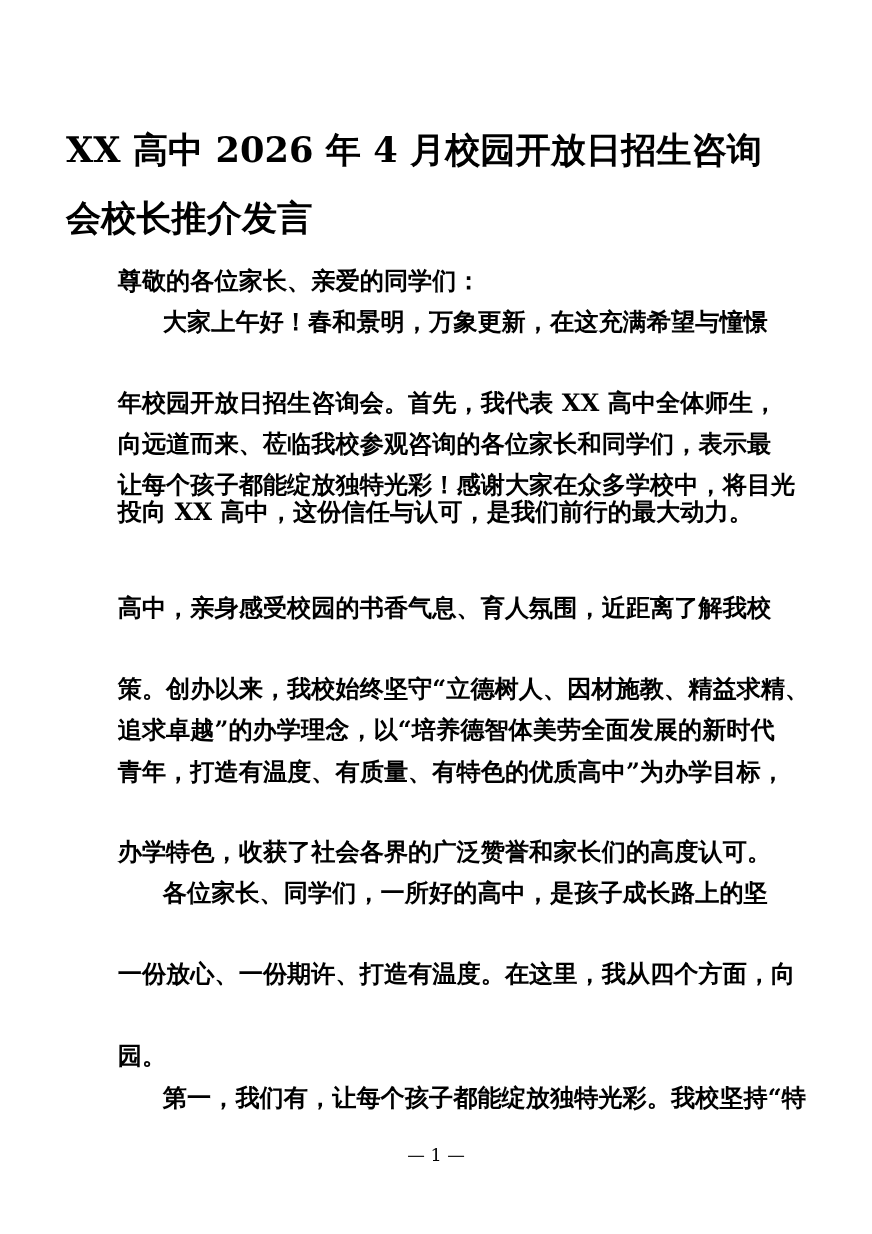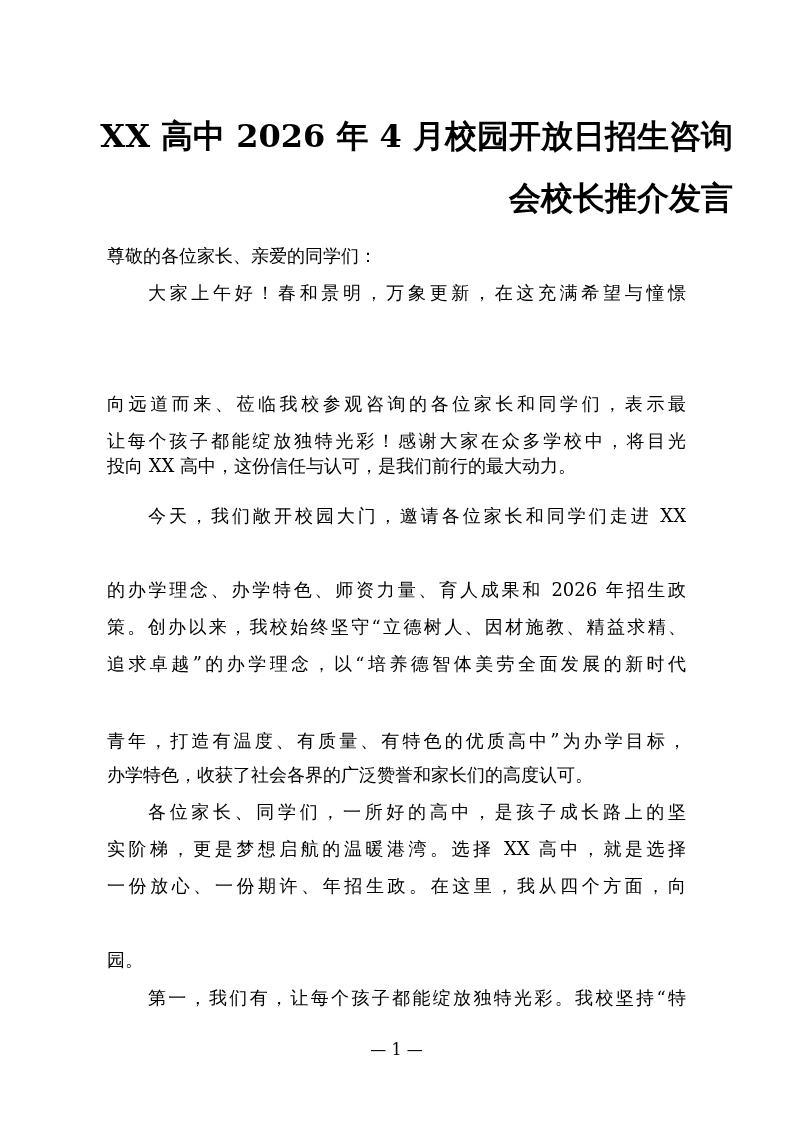--- a/index.html
+++ b/index.html
@@ -1,52 +1,51 @@
 <!DOCTYPE html>
 <html><head>
 <meta charset="utf-8">
 <style>
   html, body { margin: 0; padding: 0; background: #ffffff; }
   body { width: 793px; height: 1122px; position: relative; overflow: hidden; color: #000; }
   .page { position: absolute; left: 0; top: 0; width: 793px; height: 1122px; background: #fff; }
-  .title { position: absolute; left: 60px; width: 673px; text-align: right;
+  .title { position: absolute; left: 60px; width: 673px; text-align: left;
            font-family: "DejaVu Serif", "Liberation Serif", serif; font-weight: bold;
            font-size: 32px; line-height: 42px; letter-spacing: 0px; white-space: nowrap; }
   .t1 { top: 115px; }
   .t2 { top: 157px; margin-top: 20px; }
   .line { position: absolute; left: 107px; width: 579px; height: 30px;
-          font-family: "DejaVu Serif", "Liberation Serif", serif; font-size: 18px;
-          line-height: 30px; white-space: nowrap; text-align: justify; text-align-last: justify; }
+          font-family: "DejaVu Serif", "Liberation Serif", serif; font-size: 22px;
+          line-height: 30px; white-space: nowrap; text-align: justify; text-align-last: justify; font-weight: bold; }
   .line.last { text-align-last: left; }
   .line.indent { left: 148px; width: 538px; }
   .pagenum { position: absolute; left: 0; width: 793px; top: 1040px; text-align: center;
              font-family: "DejaVu Serif", "Liberation Serif", serif; font-size: 16px; line-height: 20px; }
 </style>
 </head>
 <body>
 
 <div class="page">
   <div class="title t1">XX 高中 2026 年 4 月校园开放日招生咨询</div>
   <div class="title t2">会校长推介发言</div>
 
   <div class="line last" style="top:241px">尊敬的各位家长、亲爱的同学们：</div>
 
   <div class="line indent" style="top:278px">大家上午好！春和景明，万象更新，在这充满希望与憧憬</div>
+  <div class="line" style="top:352px">年校园开放日招生咨询会。首先，我代表 XX 高中全体师生，</div>
   <div class="line" style="top:389px">向远道而来、莅临我校参观咨询的各位家长和同学们，表示最</div>
   <div class="line" style="top:426px">让每个孩子都能绽放独特光彩！感谢大家在众多学校中，将目光</div>
   <div class="line last" style="top:451px">投向 XX 高中，这份信任与认可，是我们前行的最大动力。</div>
 
-  <div class="line indent" style="top:501px">今天，我们敞开校园大门，邀请各位家长和同学们走进 XX</div>
-  <div class="line" style="top:575px">的办学理念、办学特色、师资力量、育人成果和 2026 年招生政</div>
+  <div class="line" style="top:538px">高中，亲身感受校园的书香气息、育人氛围，近距离了解我校</div>
   <div class="line" style="top:612px">策。创办以来，我校始终坚守“立德树人、因材施教、精益求精、</div>
   <div class="line" style="top:649px">追求卓越”的办学理念，以“培养德智体美劳全面发展的新时代</div>
-  <div class="line" style="top:726px">青年，打造有温度、有质量、有特色的优质高中”为办学目标，</div>
+  <div class="line" style="top:687px">青年，打造有温度、有质量、有特色的优质高中”为办学目标，</div>
   <div class="line last" style="top:760px">办学特色，收获了社会各界的广泛赞誉和家长们的高度认可。</div>
 
   <div class="line indent" style="top:797px">各位家长、同学们，一所好的高中，是孩子成长路上的坚</div>
-  <div class="line" style="top:834px">实阶梯，更是梦想启航的温暖港湾。选择 XX 高中，就是选择</div>
-  <div class="line" style="top:871px">一份放心、一份期许、年招生政。在这里，我从四个方面，向</div>
+  <div class="line" style="top:871px">一份放心、一份期许、打造有温度。在这里，我从四个方面，向</div>
   <div class="line last" style="top:945px">园。</div>
 
   <div class="line indent" style="top:983px">第一，我们有，让每个孩子都能绽放独特光彩。我校坚持“特</div>
 
   <div class="pagenum">— 1 —</div>
 </div>
 
 </body></html>

